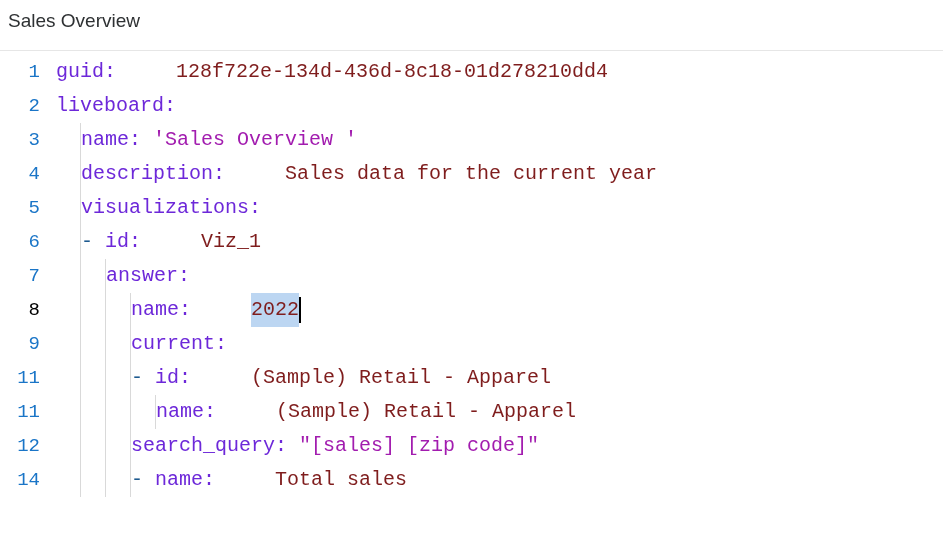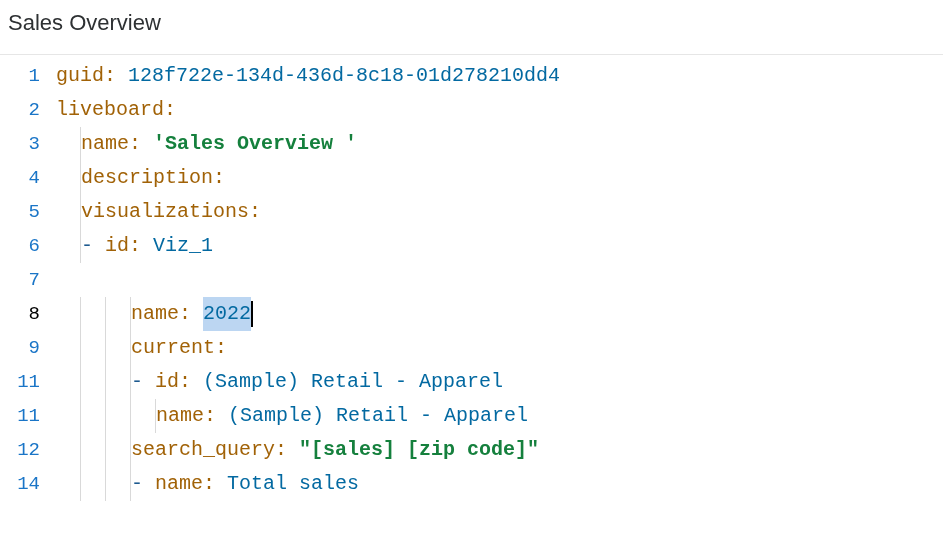--- a/index.html
+++ b/index.html
@@ -1,25 +1,25 @@
 <!DOCTYPE html>
 <html><head>
 <meta charset="utf-8">
 <style>
   * { margin: 0; padding: 0; box-sizing: border-box; }
   html, body { width: 943px; height: 560px; background: #fff; font-family: -apple-system, "Segoe UI", Arial, sans-serif; overflow: hidden; }
-  .header { padding: 10px 8px 18px 8px; color: #2e3133; font-size: 22px; font-weight: 400; }
+  .header { padding: 10px 8px 18px 8px; color: #2e3133; font-size: 19px; font-weight: 400; }
   .editor-wrap { border-top: 1px solid #e6e6e6; width: 100%; }
   .editor { font-family: Consolas, "Courier New", monospace; font-size: 20px; line-height: 34px; padding-top: 4px; }
   .line { display: flex; align-items: center; height: 34px; }
   .gutter { width: 56px; text-align: right; padding-right: 16px; color: #1a75c7; font-size: 19px; user-select: none; }
   .content { flex: 1; white-space: pre; color: #0d3b66; display: flex; align-items: center; position: relative; }
-  .key { color: #a16207; text-align: center; }
-  .val { color: #0369a1; }
-  .str { color: #15803d; font-weight: bold; }
+  .key { color: #6d28d9; text-align: center; }
+  .val { color: #7f1d1d; margin-left: 48px; }
+  .str { color: #a21caf; }
   .dash { color: #1d5a8f; }
   .guide { display: inline-block; width: 1px; align-self: stretch; background: #d9d9d9; margin-right: 0; position: relative; }
   .pad { display: inline-block; }
   .sel { background: #bcd6f2; text-align: right; }
   .cursor { display: inline-block; width: 2px; height: 26px; background: #000; vertical-align: middle; }
   .current-line .gutter { color: #000; font-weight: 500; }
 </style>
 </head>
 <body>
 
@@ -34,33 +34,33 @@
       <div class="line">
         <div class="gutter">2</div>
         <div class="content"><span class="key">liveboard:</span></div>
       </div>
       <div class="line">
         <div class="gutter">3</div>
         <div class="content"><span class="pad" style="width: 24px;"></span><span class="guide"></span><span class="key">name: </span><span class="str">'Sales Overview '</span></div>
       </div>
       <div class="line">
         <div class="gutter">4</div>
-        <div class="content"><span class="pad" style="width: 24px;"></span><span class="guide"></span><span class="key">description: </span></div>
+        <div class="content"><span class="pad" style="width: 24px;"></span><span class="guide"></span><span class="key">description: </span><span class="val">Sales data for the current year</span></div>
       </div>
       <div class="line">
         <div class="gutter">5</div>
         <div class="content"><span class="pad" style="width: 24px;"></span><span class="guide"></span><span class="key">visualizations:</span></div>
       </div>
       <div class="line">
         <div class="gutter">6</div>
         <div class="content"><span class="pad" style="width: 24px;"></span><span class="guide"></span><span class="dash">- </span><span class="key">id: </span><span class="val">Viz_1</span></div>
       </div>
       <div class="line">
         <div class="gutter">7</div>
-        <div class="content"><span class="pad" style="width: 24px;"></span><span class="guide"></span><span class="pad" style="width: 24px;"></span><span class="guide"></span></div>
+        <div class="content"><span class="pad" style="width: 24px;"></span><span class="guide"></span><span class="pad" style="width: 24px;"></span><span class="guide"></span><span class="key">answer:</span></div>
       </div>
       <div class="line current-line">
         <div class="gutter">8</div>
         <div class="content"><span class="pad" style="width: 24px;"></span><span class="guide"></span><span class="pad" style="width: 24px;"></span><span class="guide"></span><span class="pad" style="width: 24px;"></span><span class="guide"></span><span class="key">name: </span><span class="sel val">2022</span><span class="cursor"></span></div>
       </div>
       <div class="line">
         <div class="gutter">9</div>
         <div class="content"><span class="pad" style="width: 24px;"></span><span class="guide"></span><span class="pad" style="width: 24px;"></span><span class="guide"></span><span class="pad" style="width: 24px;"></span><span class="guide"></span><span class="key">current:</span></div>
       </div>
       <div class="line">

